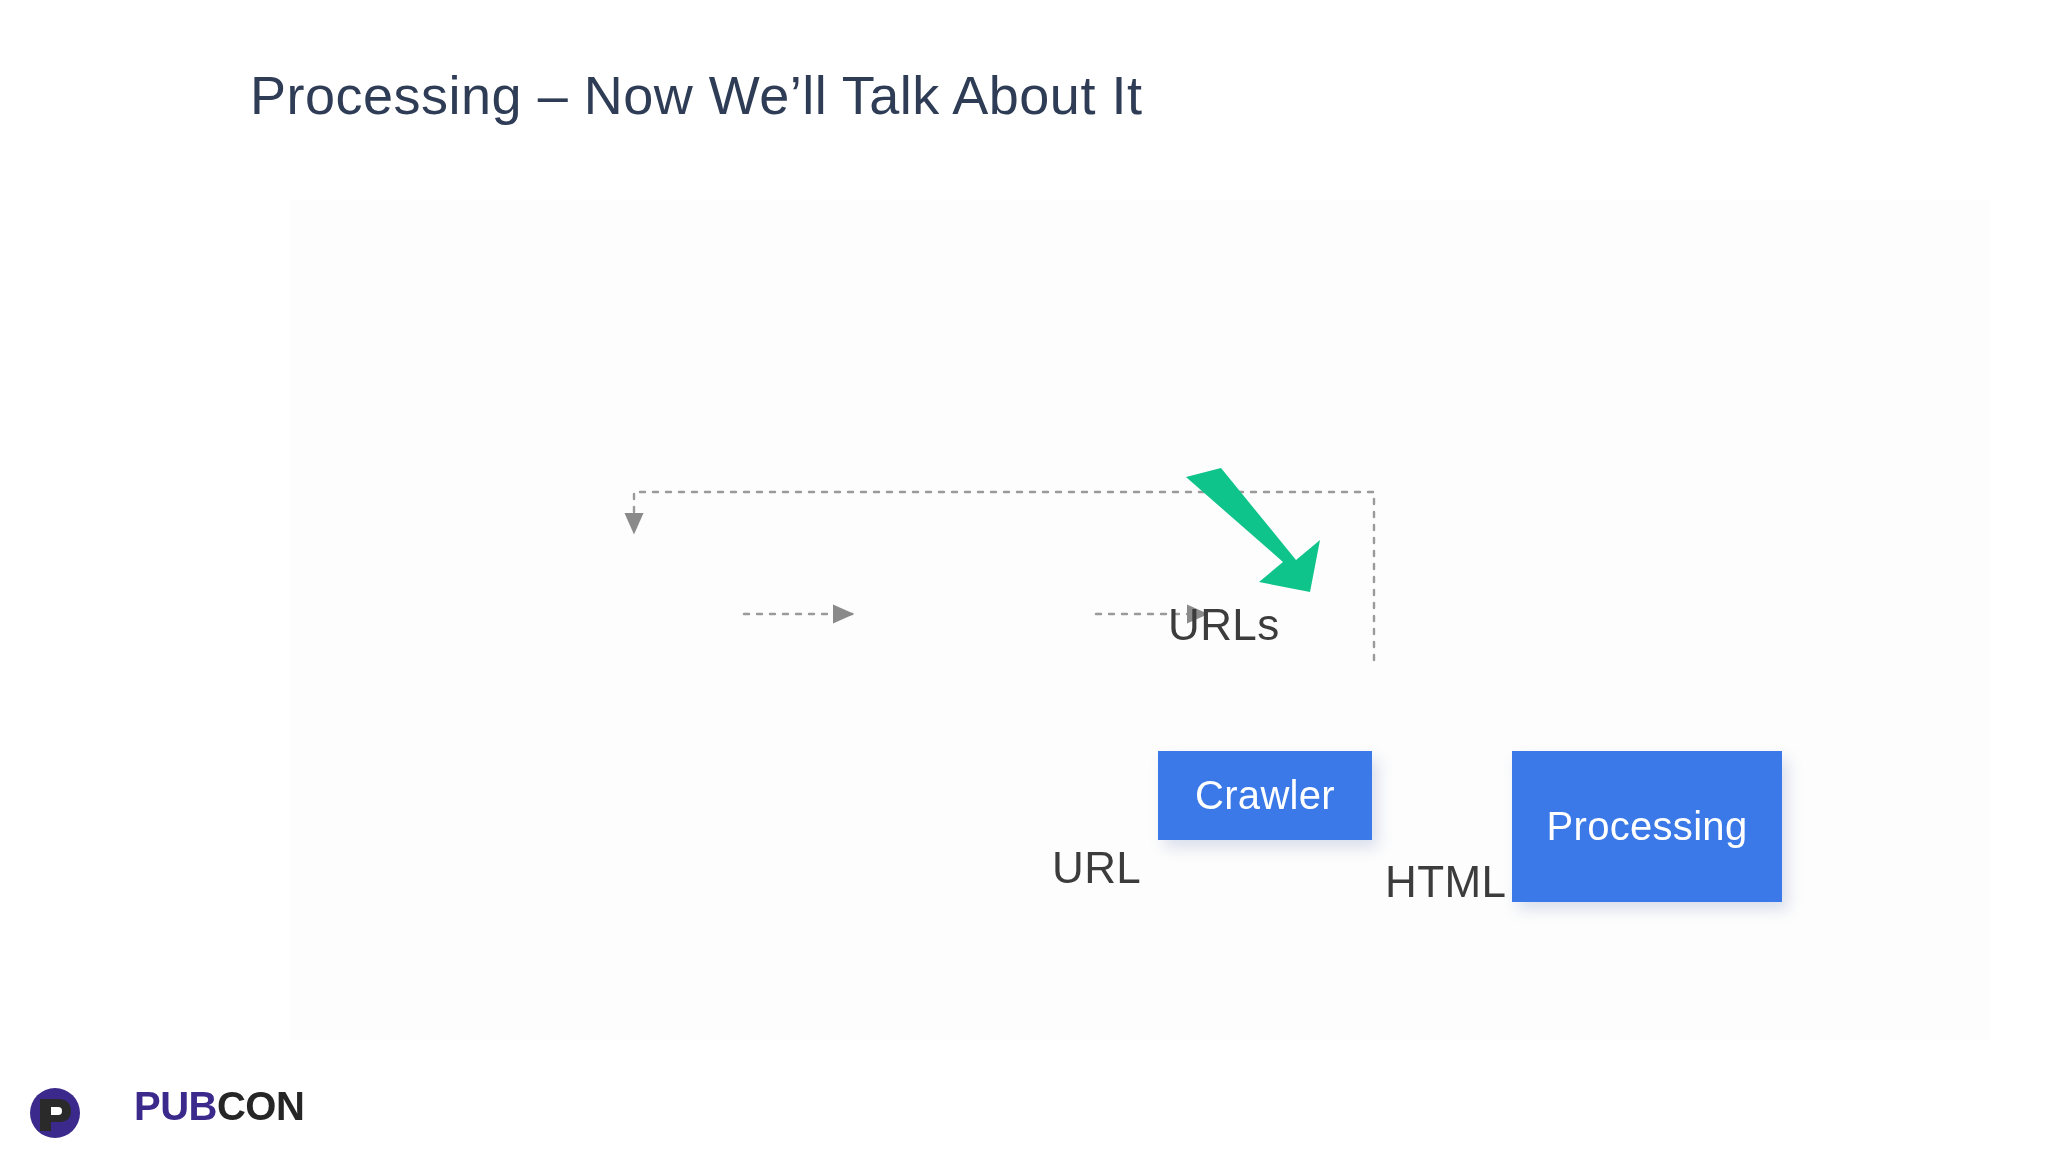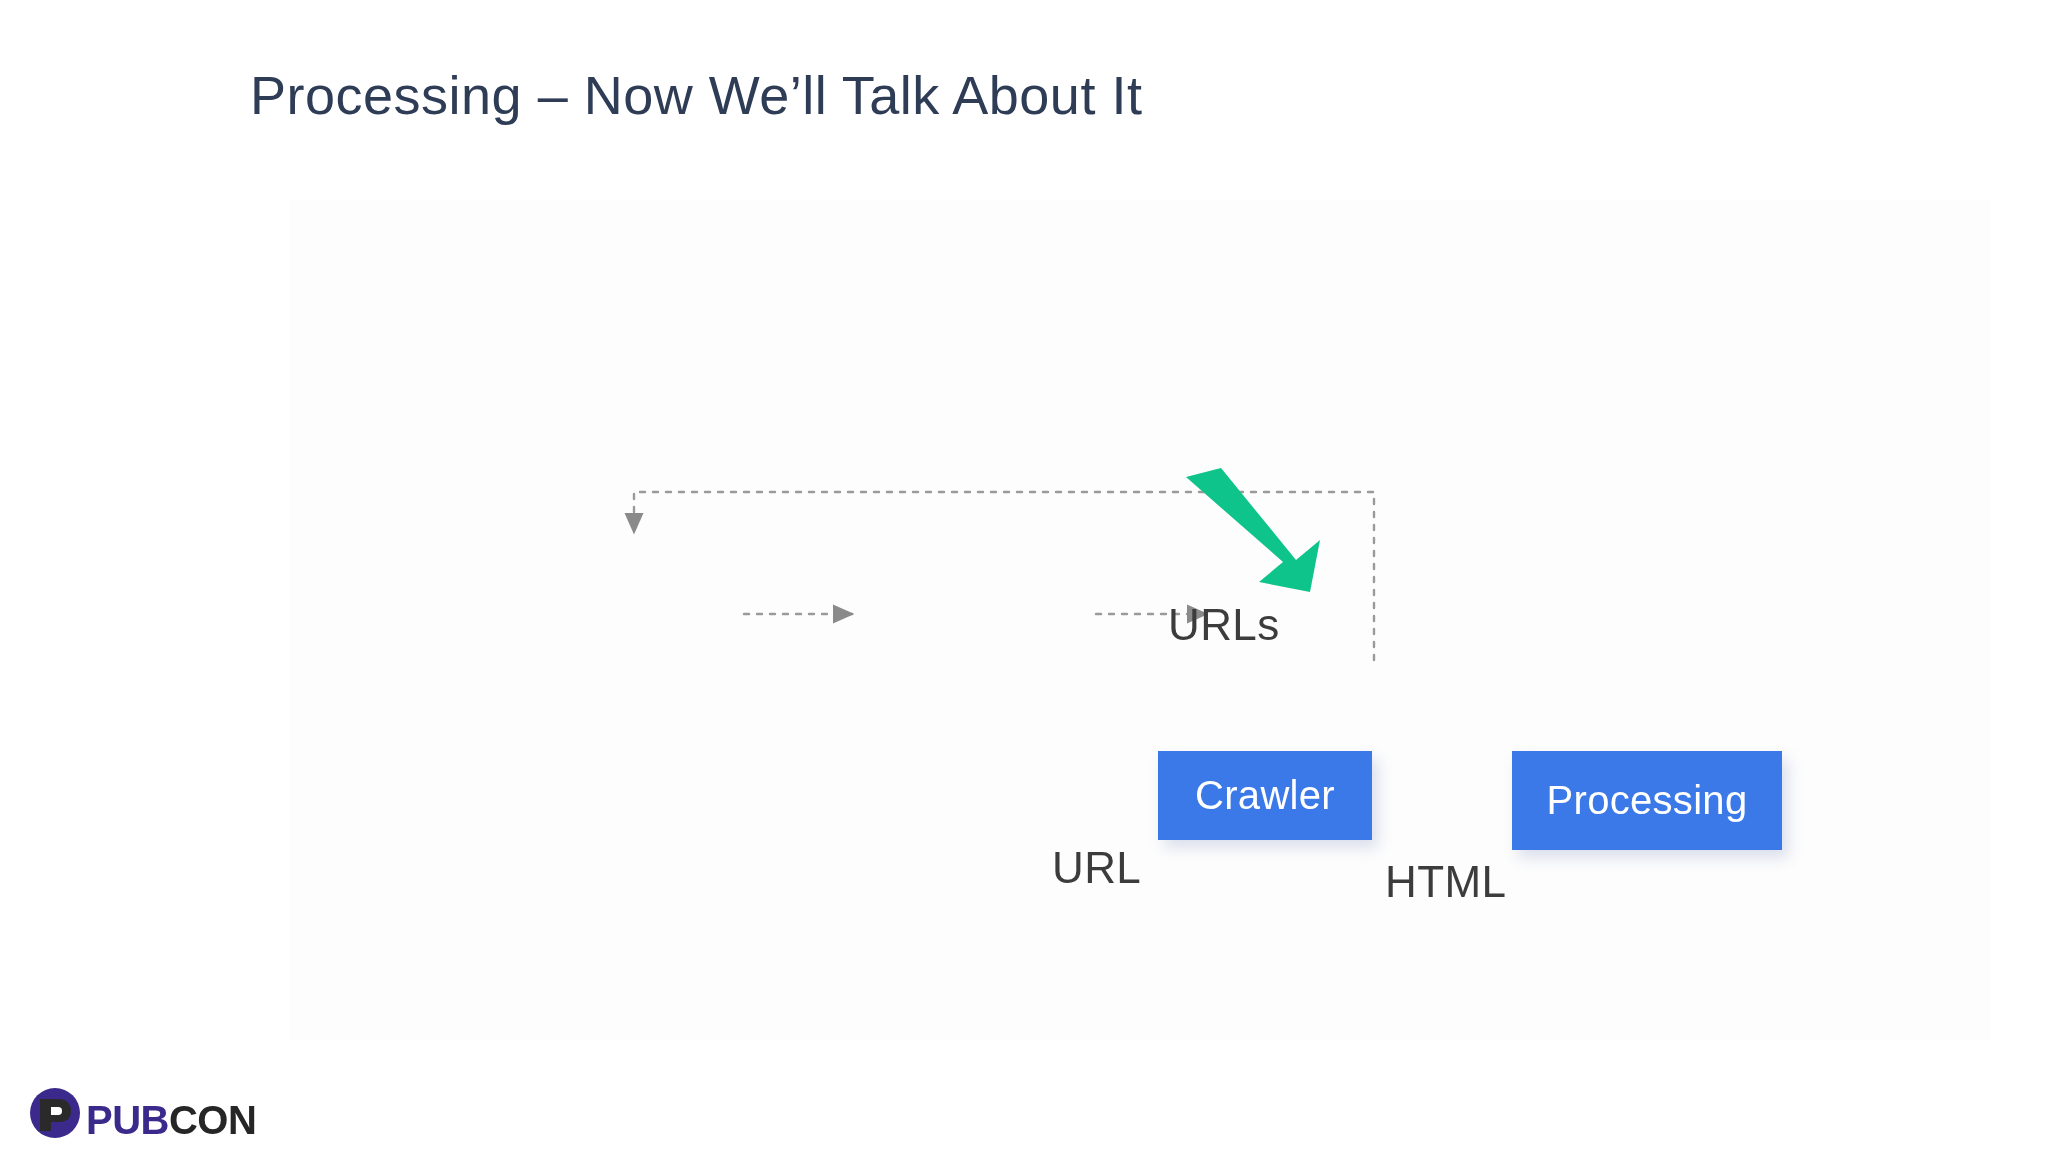--- a/index.html
+++ b/index.html
@@ -75,21 +75,21 @@
     left: 868px;
     top: 551px;
     width: 214px;
     height: 89px;
   }
 
   #box-processing {
     left: 1222px;
     top: 551px;
     width: 270px;
-    height: 99px;
+    height: 151px;
   }
 
   
   .diagram-label {
     position: absolute;
     color: #3c3c3c;
     font-size: 44px;
     font-weight: 400;
     letter-spacing: 0.4px;
     white-space: nowrap;
@@ -110,21 +110,22 @@
   }
 
   
   #footer-logo {
     position: absolute;
     left: 28px;
     top: 1086px;
     width: 290px;
     height: 54px;
     display: flex;
-    align-items: flex-end;
+    align-items: flex-start;
+    gap: 48px;
   }
   #logo-mark {
     width: 54px;
     height: 54px;
     flex: 0 0 auto;
     margin-right: 4px;
   }
   #logo-wordmark {
     font-size: 40px;
     font-weight: 700;

